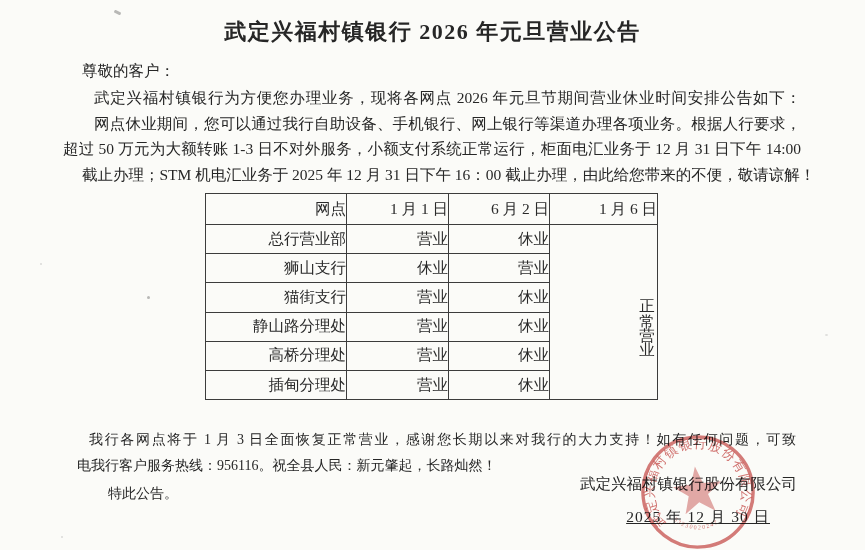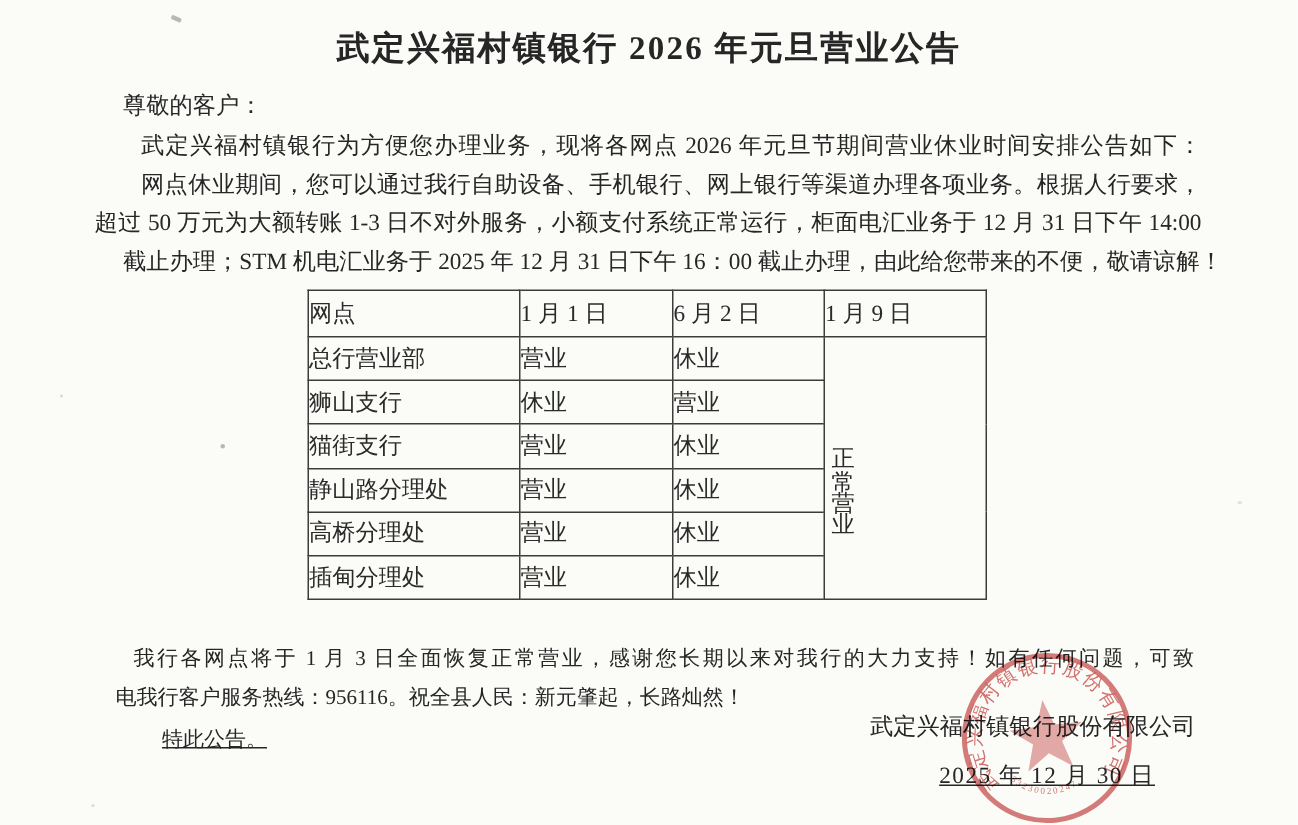--- a/index.html
+++ b/index.html
@@ -19,34 +19,34 @@
   .indent{ text-indent:31px; }
   .fill{ text-align:justify; text-align-last:justify; }
   .nowrapln{ white-space:nowrap;margin-left:19px; }
 
   table.sched{
     position:absolute; left:205px; top:193px;
     border-collapse:collapse; table-layout:fixed;
     font-size:15.5px; color:#2a2a2a;
   }
   table.sched th, table.sched td{
-    border:1.4px solid #3c3c3c; text-align:left; vertical-align:middle;
+    border:1.4px solid #3c3c3c; text-align:right; vertical-align:middle;
     font-weight:normal; padding:0;
   }
   table.sched th{ height:30px; }
   table.sched td{ height:28.2px; }
   td.b, th.b{ font-weight:bold; }
   .c-name{ width:141px; } .c-d1{ width:102px; } .c-d2{ width:101px; } .c-d3{ width:108px; }
   .vert{
     writing-mode:vertical-rl; letter-spacing:14px;
     display:inline-block; font-size:15.5px; margin-top:10px;
   }
 
   .closing-block{ position:absolute; left:58px; top:427px; width:738px; font-size:14px; }
-  .notice-line{ margin-top:2.5px;text-decoration:underline; }
+  .notice-line{ margin-top:2.5px; }
   .signature{
     position:absolute; top:474px; left:0; width:797px;
     text-align:right; font-size:15.5px;
   }
   .date{
     position:absolute; top:507px; right:95px; font-size:15.5px; letter-spacing:1px;text-decoration:underline;
   }
 
   .seal{
     position:absolute; left:639px; top:433px; width:118px; height:118px;
@@ -81,21 +81,21 @@
       <col class="c-name">
         <col class="c-d1">
         <col class="c-d2">
         <col class="c-d3">
     </colgroup>
     <tbody>
         <tr>
       <th>网点</th>
       <th>1 月 1 日</th>
       <th>6 月 2 日</th>
-      <th>1 月 9 日</th>
+      <th>1 月 6 日</th>
     </tr>
     <tr>
       <td>总行营业部</td>
       <td class="b">营业</td>
       <td>休业</td>
       <td rowspan="6"><span class="vert">正常营业</span></td>
     </tr>
     <tr>
       <td>狮山支行</td>
       <td>休业</td>

